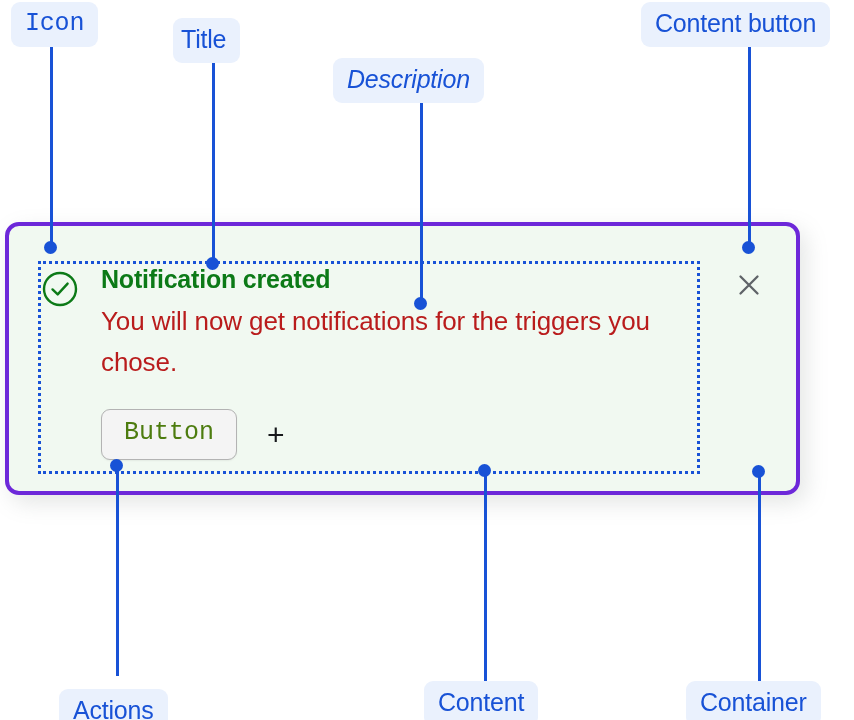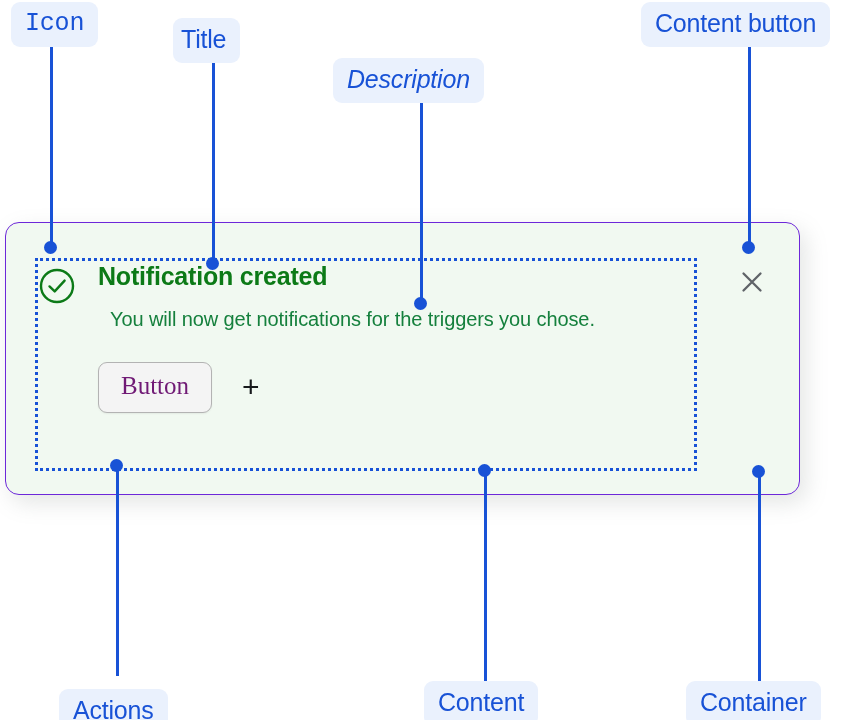--- a/index.html
+++ b/index.html
@@ -48,21 +48,21 @@
 
   
   .notif-card {
     position: absolute;
     left: 5px;
     top: 222px;
     width: 795px;
     height: 273px;
     box-sizing: border-box;
     background: #f1f9f1;
-    border: 1px solid #6d28d9;
+    border: 4px solid #6d28d9;
     border-radius: 14px;
     box-shadow: 6px 8px 22px rgba(120,130,125,0.20);
   }
 
   
   .content-box {
     position: absolute;
     left: 29px;
     top: 35px;
     width: 662px;
@@ -91,42 +91,42 @@
   .notif-title {
     color: #0c7a17;
     font-size: 25px;
     font-weight: bold;
     line-height: 1.25;
     margin: 0 0 6px 0;
     letter-spacing: -0.2px;
   }
 
   .notif-desc {
-    color: #15803d;
-    font-size: 20px;
+    color: #b91c1c;
+    font-size: 26px;
     font-weight: 400;
     line-height: 1.58;
-    margin: 12px;
+    margin: 0;
     max-width: 600px;
     letter-spacing: -0.1px;
   }
 
   
   .actions-row {
     display: flex;
     align-items: center;
     margin-top: 26px;
   }
 
   .action-button {
     background: #f4f4f4;
     border: 1px solid #b3b3b3;
     border-radius: 9px;
-    color: #701a75;
-    font-family: Liberation Serif, serif;
+    color: #4d7c0f;
+    font-family: Liberation Mono, monospace;
     font-size: 25px;
     padding: 9px 22px 11px 22px;
     cursor: pointer;
     line-height: 1.15;
     box-shadow: 0 1px 2px rgba(0,0,0,0.06);
   }
 
   .link-action {
     display: flex;
     align-items: center;

